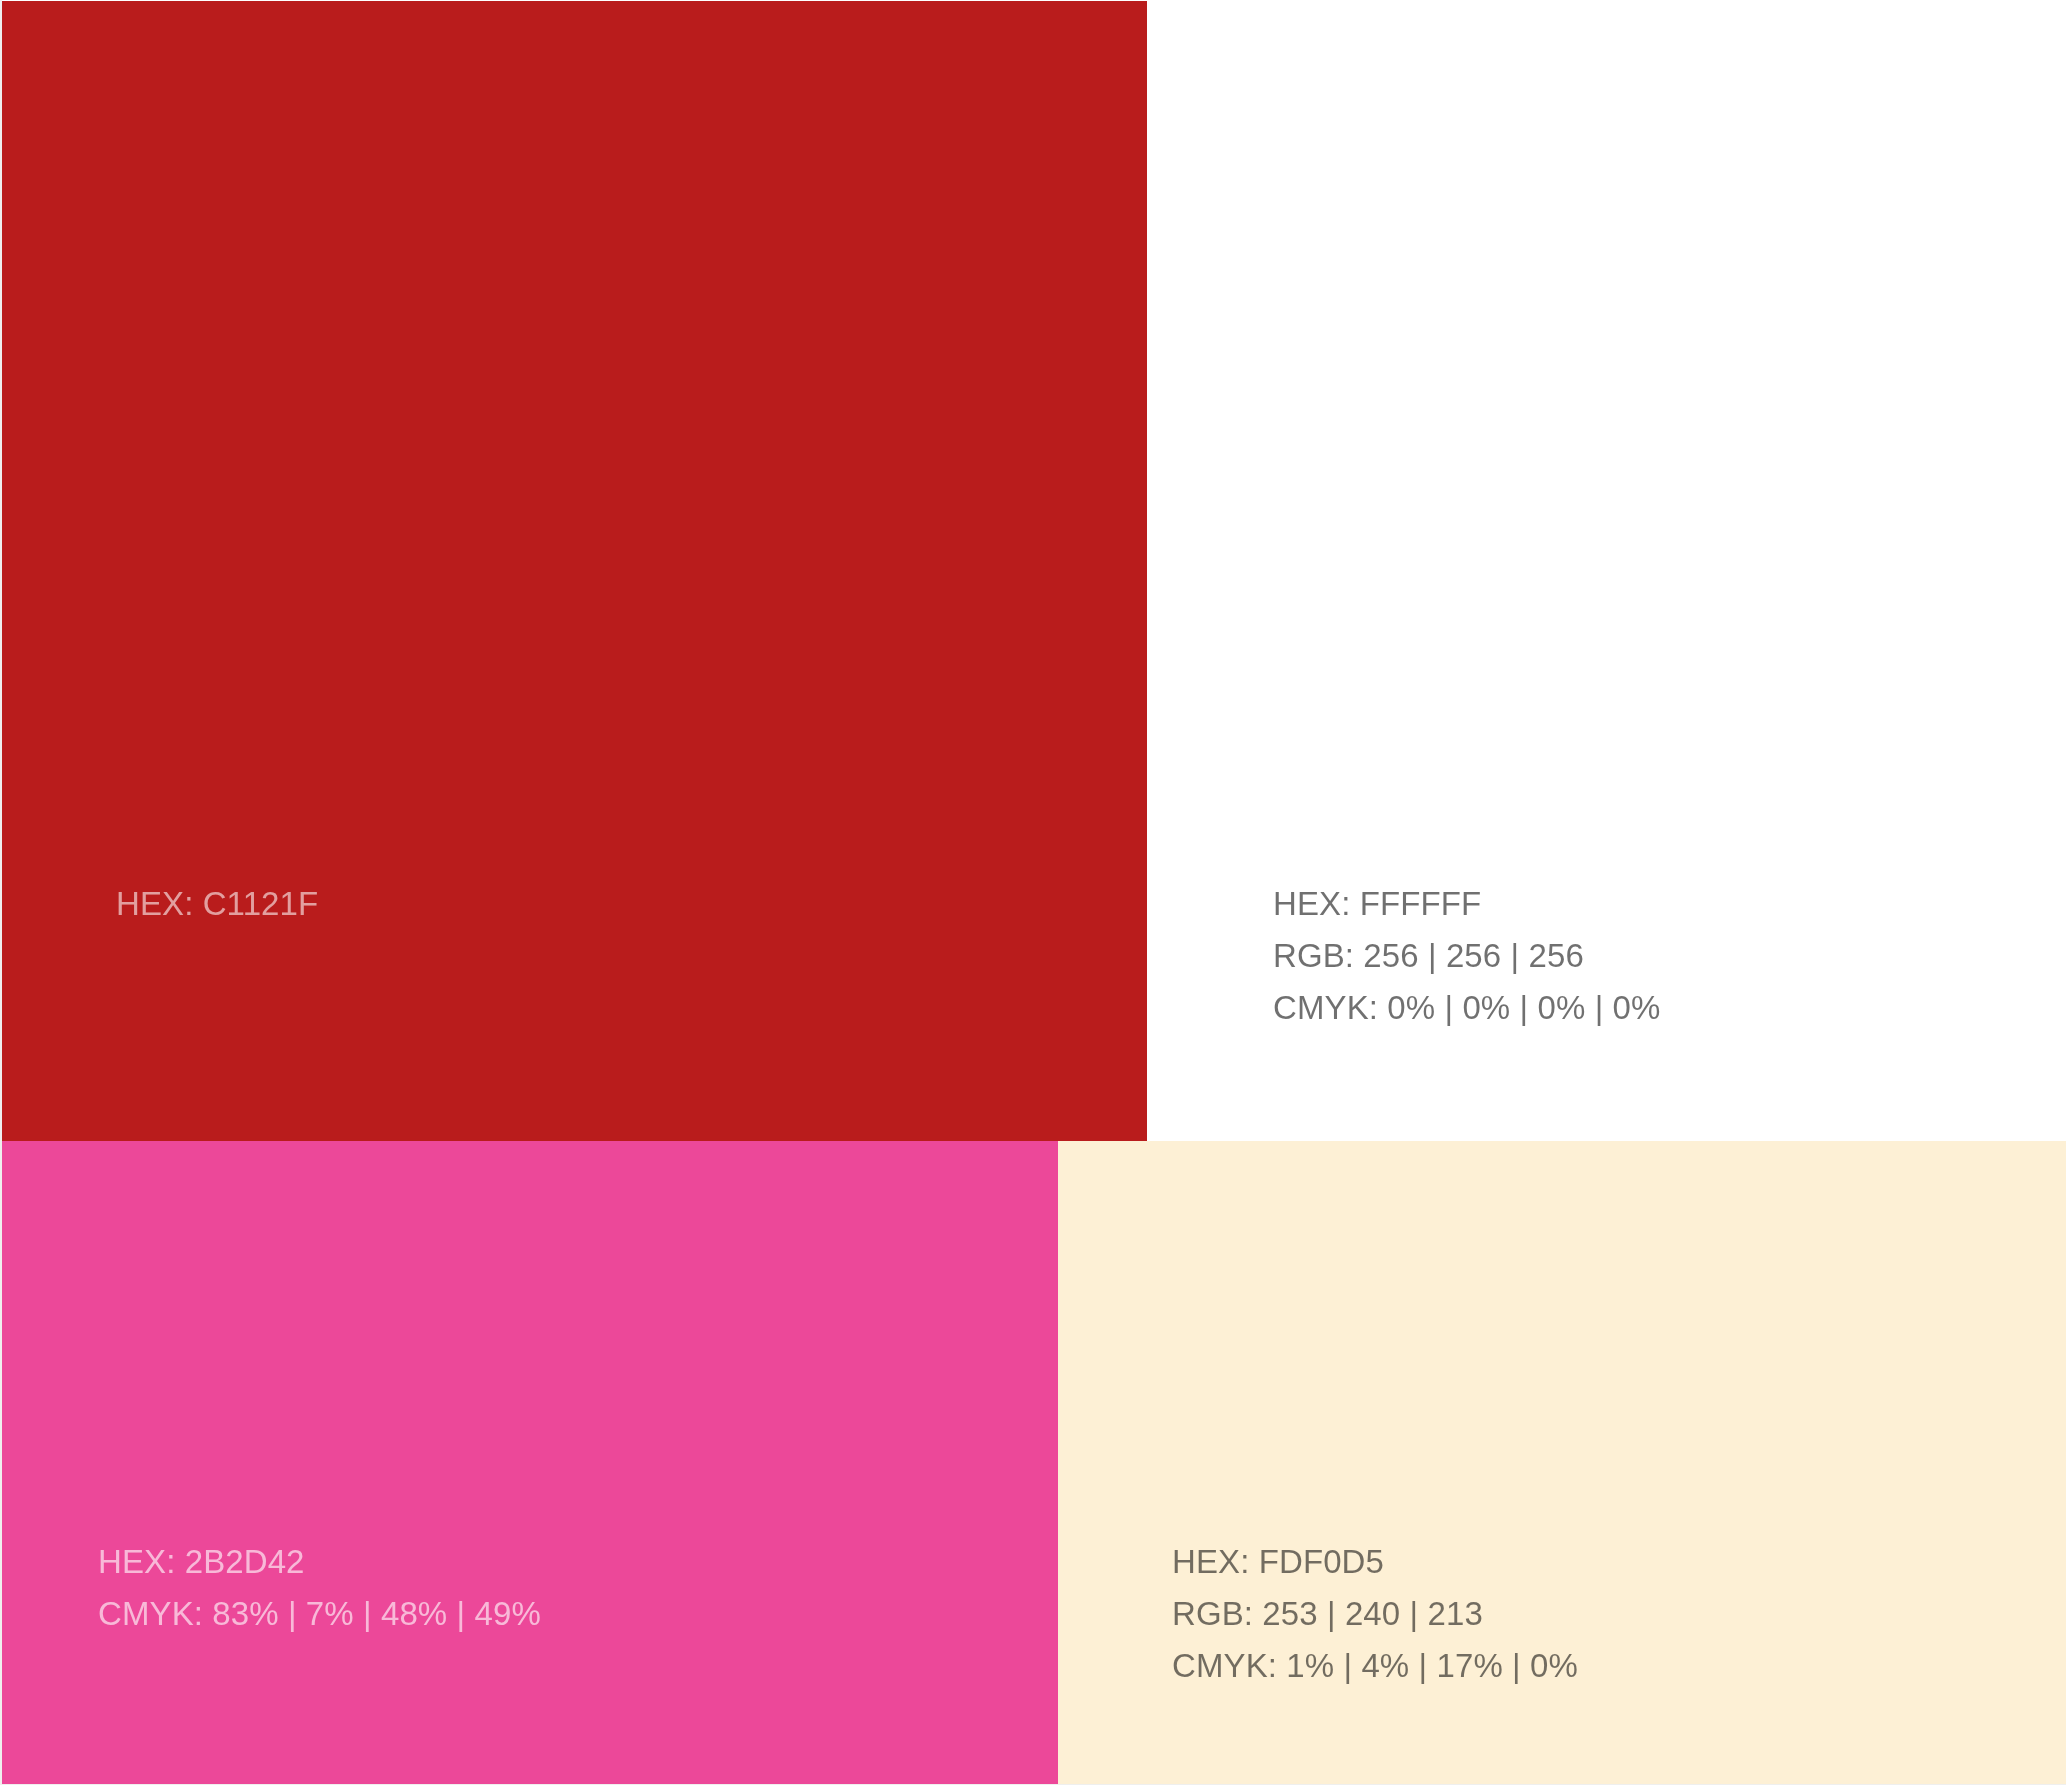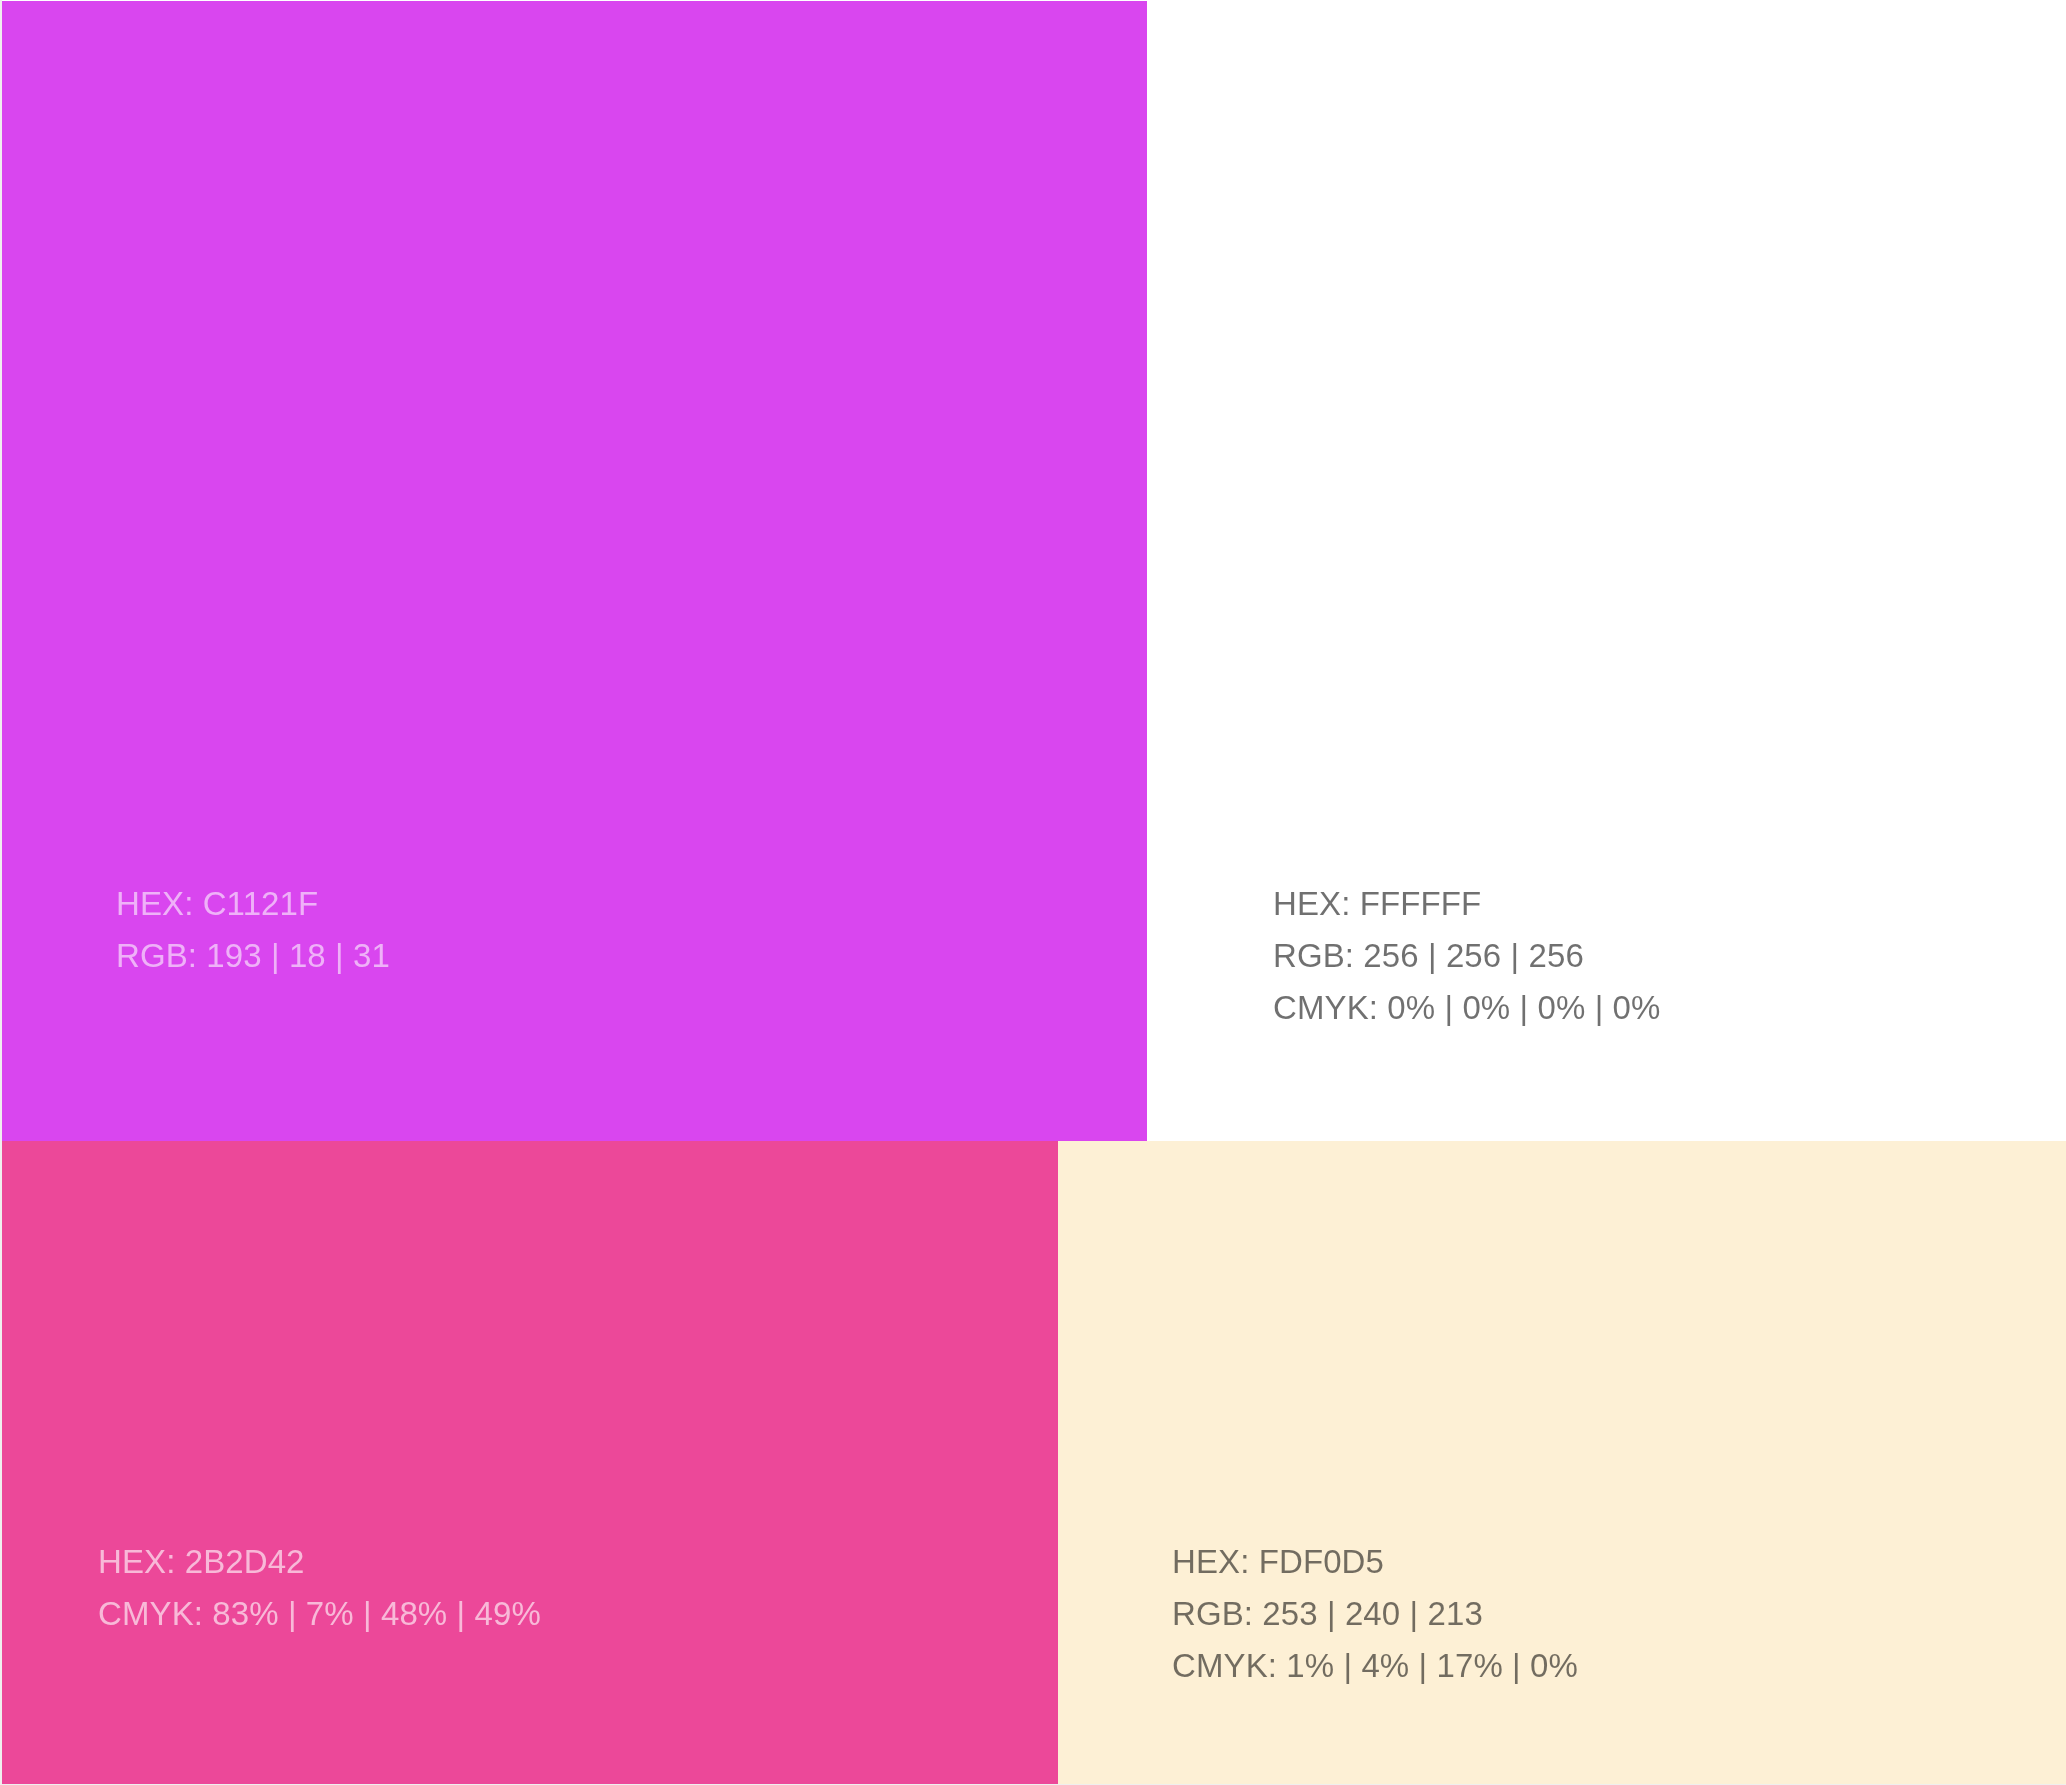--- a/index.html
+++ b/index.html
@@ -90,24 +90,23 @@
   }
   .board-edge.left   { left: 0;   top: 0; width: 1.7px;  height: 100%; background: #efefee; }
   .board-edge.bottom { left: 0;   bottom: 0; width: 100%; height: 2.1px; background: #efefee; }
   .board-edge.top    { left: 0;   top: 0;  width: 100%; height: 0.8px; background: #ffffff; }
 </style>
 </head>
 <body>
 
 <div class="palette-board">
 
-  <div class="swatch" id="swatch-primary-red" style="background-color: #d946ef;">
+  <div class="swatch" id="swatch-primary-red" style="background-color: #b91c1c;">
     <div class="swatch-info">
       <span class="info-line">HEX: C1121F</span>
-      <span class="info-line">RGB: 193 | 18 | 31</span>
     </div>
   </div>
 
   <div class="swatch" id="swatch-white" style="background-color: rgb(255, 255, 255);">
     <div class="swatch-info">
       <span class="info-line">HEX: FFFFFF</span>
       <span class="info-line">RGB: 256 | 256 | 256</span>
       <span class="info-line">CMYK: 0% | 0% | 0% | 0%</span>
     </div>
   </div>

